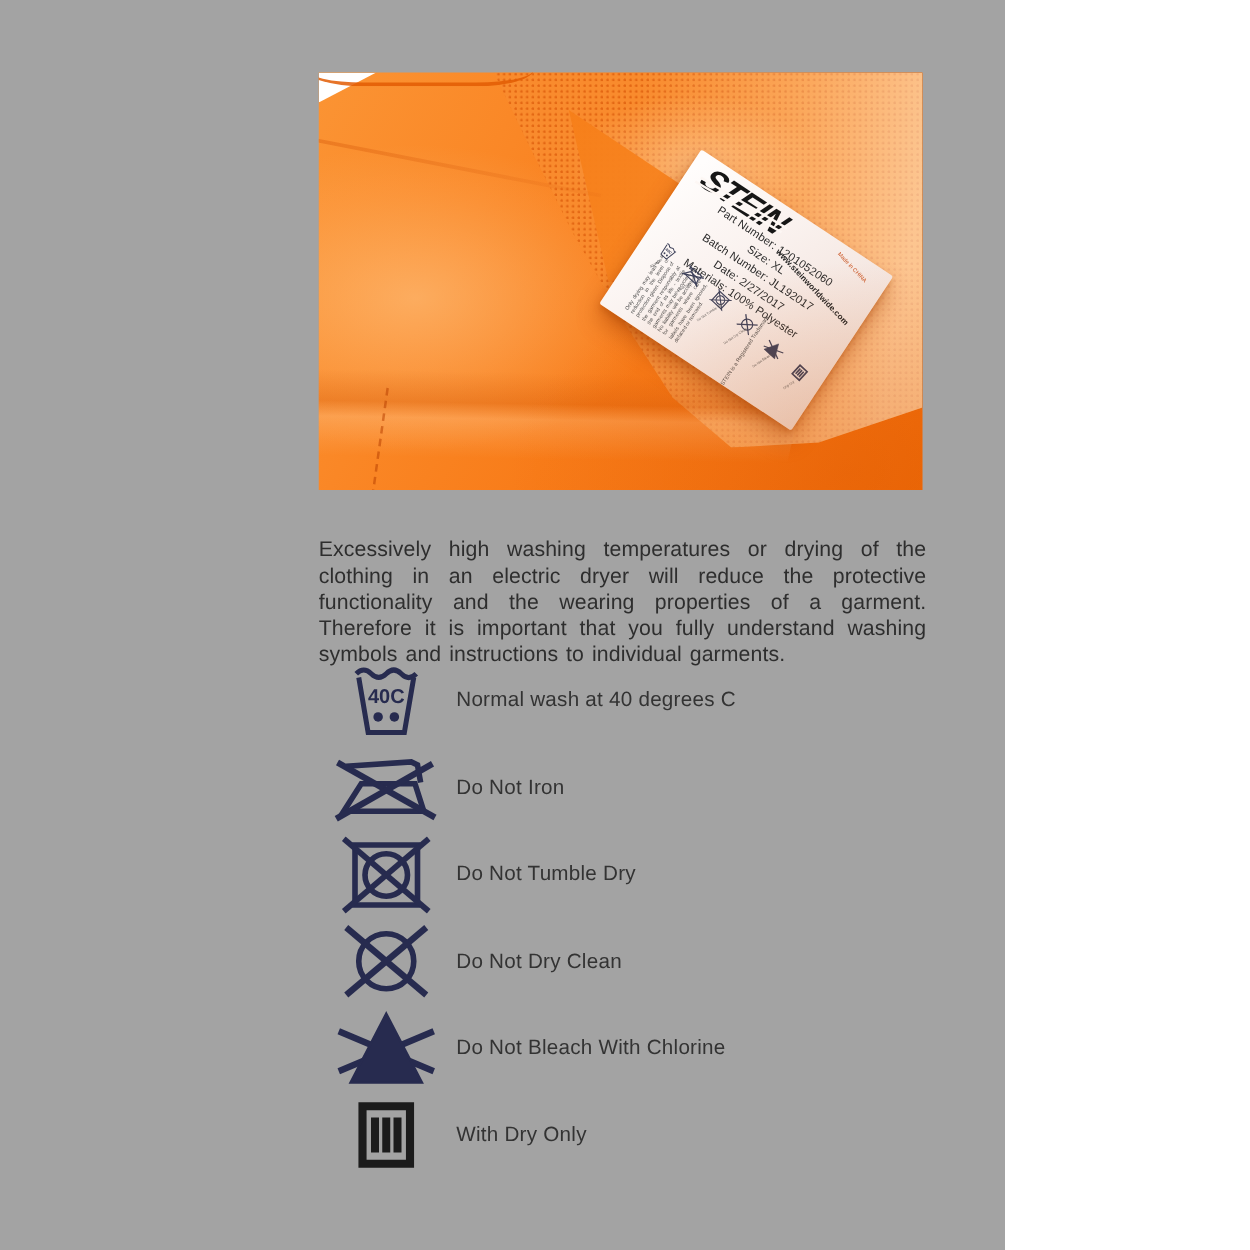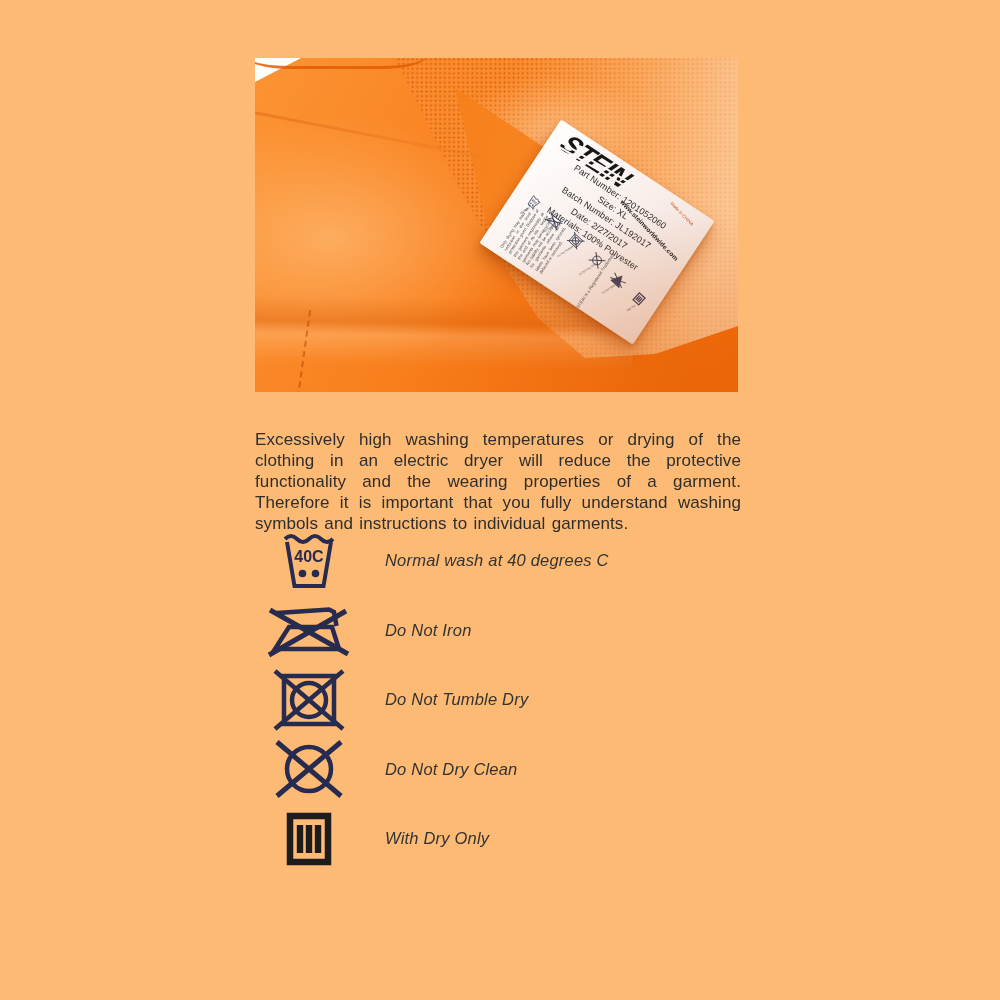--- a/index.html
+++ b/index.html
@@ -1,17 +1,17 @@
 <!DOCTYPE html>
 <html><head>
 <meta charset="utf-8">
 <style>
   html,body{margin:0;padding:0;background:#ffffff;}
   body{font-family:"Liberation Sans","DejaVu Sans",sans-serif;color:#303030;}
-  .page{position:relative;width:1000px;height:1000px;background:#fdba74;overflow:hidden;}
+  .page{position:relative;width:804px;height:1000px;background:#a3a3a3;overflow:hidden;}
 
   
   .photo{position:absolute;left:255px;top:58px;width:483px;height:334px;overflow:hidden;
          background:linear-gradient(118deg,#fb9434 0%,#fa8726 28%,#f87c19 52%,#f57412 76%,#ef6a08 100%);}
   .photo::before{content:"";position:absolute;inset:0;
          background:radial-gradient(ellipse 280px 170px at 16% 54%,rgba(255,208,150,.50),rgba(255,185,115,.22) 48%,transparent 72%);}
   .photo::after{content:"";position:absolute;inset:0;
          background:radial-gradient(ellipse 420px 260px at 88% 96%,rgba(214,82,0,.28),transparent 65%);}
   .mesh{position:absolute;left:0;top:0;width:483px;height:334px;
         clip-path:polygon(140px 0,483px 0,483px 268px,400px 296px,330px 300px,283px 260px,243px 198px,203px 128px,168px 58px);
@@ -62,21 +62,21 @@
   .intro{position:absolute;left:255px;top:412px;width:486px;font-size:17px;line-height:21px;
          text-align:justify;color:#2e2e2e;letter-spacing:.1px;word-spacing:1.5px;}
 
   
   .care-list{position:absolute;left:255px;top:526px;width:500px;}
   .care-row{display:flex;align-items:center;height:69.5px;padding-left:10px;}
   .ic-box{width:88px;display:flex;justify-content:center;align-items:center;flex:0 0 88px;}
   .care-ic{display:block;}
   .navy{color:#272b4f;}
   .black{color:#1c1c1c;}
-  .care-label{margin-left:32px;font-size:16.5px;color:#333;letter-spacing:.2px;font-style:italic;}
+  .care-label{margin-left:12px;font-size:16.5px;color:#333;letter-spacing:.2px;}
   .defs-holder{position:absolute;width:0;height:0;overflow:hidden;}
 </style>
 </head>
 <body>
 
 <svg class="defs-holder" aria-hidden="true">
   <defs>
     <symbol id="sym-wash" viewBox="0 0 84 62">
       <path d="M18 9 q6 -6 12 0 q6 6 12 0 q6 -6 12 0 q6 6 12 0" fill="none" stroke="currentColor" stroke-width="4"></path>
       <path d="M20 12 L27.5 56 L56.5 56 L64 12" fill="none" stroke="currentColor" stroke-width="4"></path>
@@ -216,20 +216,28 @@
 
     <div class="care-row">
       <span class="ic-box">
         <svg class="care-ic navy" width="84" height="62" viewBox="0 0 84 62">
             <use href="#sym-dryclean"></use>
           </svg>
       </span>
       <span class="care-label">Do Not Dry Clean</span>
     </div>
 
+    <div class="care-row">
+      <span class="ic-box">
+        <svg class="care-ic navy" width="84" height="62" viewBox="0 0 84 62">
+            <use href="#sym-bleach"></use>
+          </svg>
+      </span>
+      <span class="care-label">Do Not Bleach With Chlorine</span>
+    </div>
 
     <div class="care-row">
       <span class="ic-box">
         <svg class="care-ic black" width="84" height="62" viewBox="0 0 84 62">
             <use href="#sym-drip"></use>
           </svg>
       </span>
       <span class="care-label">With Dry Only</span>
     </div>
 

